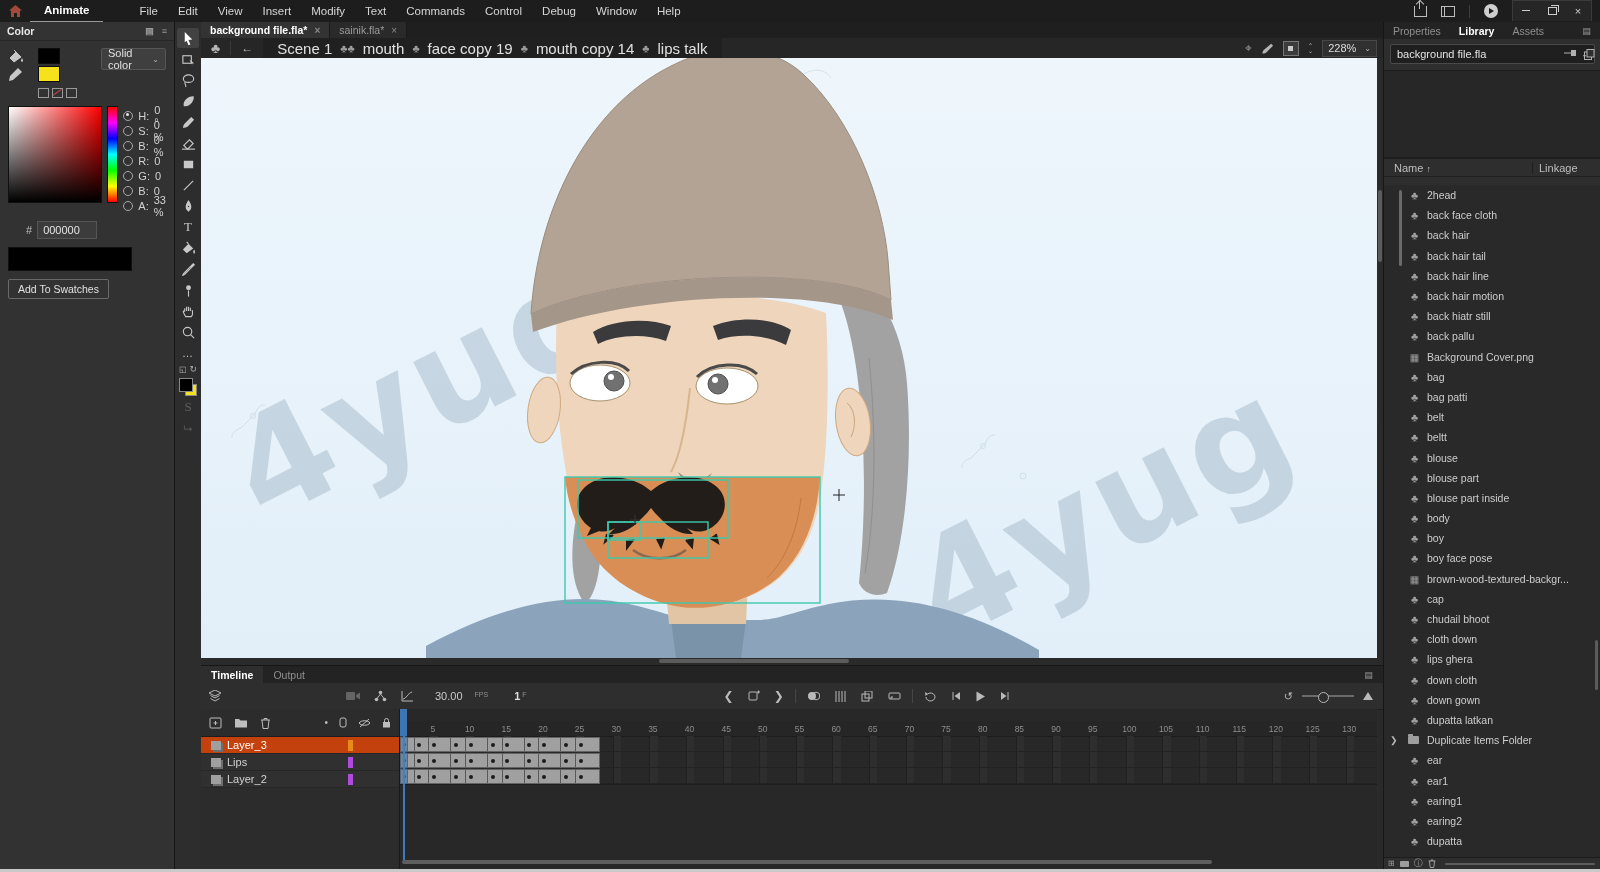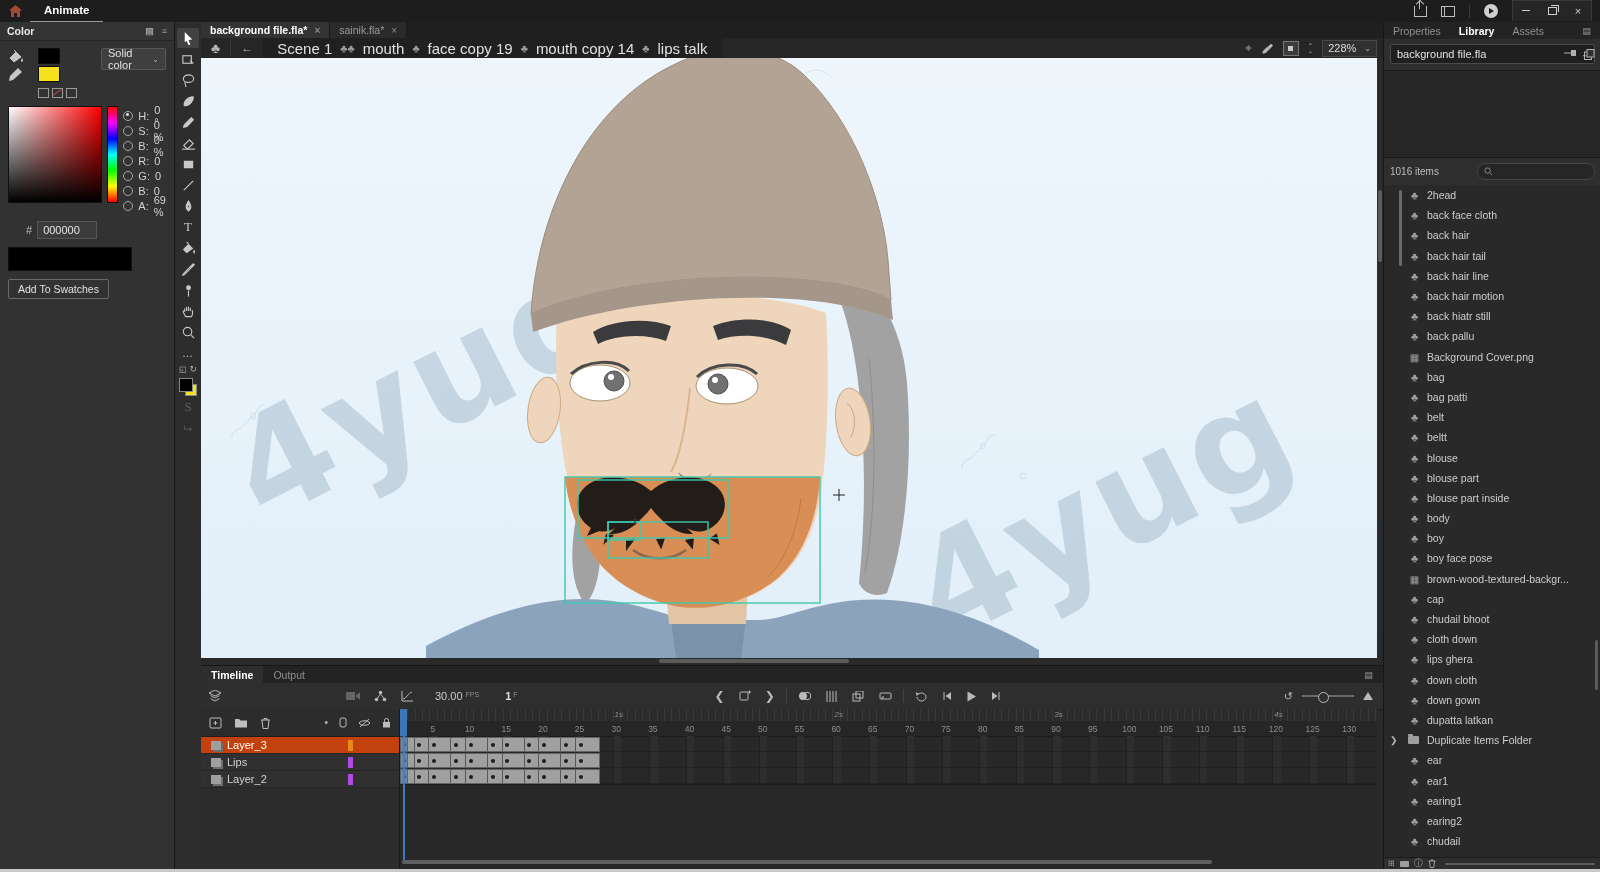--- a/index.html
+++ b/index.html
@@ -96,21 +96,21 @@
   
   #timeline{position:absolute;left:0;top:643px;width:1182px;bottom:0;background:#2a2a2a;border-top:1px solid #161616;}
   #tl-tabs{height:17px;background:#232323;display:flex;align-items:center;}
   .tl-tab{padding:0 10px;color:#8f8f8f;font-size:10.5px;height:17px;display:flex;align-items:center;}
   .tl-tab.active{color:#fff;font-weight:bold;background:#2e2e2e;}
   #tl-panelmenu{margin-left:auto;color:#9a9a9a;padding-right:6px;font-size:9px;}
   #tl-controls{height:26px;background:#2e2e2e;display:flex;align-items:center;border-bottom:1px solid #1d1d1d;color:#b9b9b9;}
   .tlc{padding:0 7px;font-size:12px;display:flex;align-items:center;}
   .tlc.dimmed{opacity:.4;}
   .tl-sep{width:1px;height:14px;background:#454545;margin:0 4px;}
-  #fps-group{display:flex;align-items:baseline;gap:3px;color:#c9c9c9;padding-left:14px;}
+  #fps-group{display:flex;align-items:baseline;gap:12px;color:#c9c9c9;padding-left:14px;}
   #fps-group .unit{font-size:7px;color:#8f8f8f;position:relative;top:-3px;}
   #frame-count{margin-left:26px;display:flex;align-items:baseline;gap:2px;color:#dedede;font-weight:bold;}
   #frame-count .unit{font-size:7px;color:#8f8f8f;font-weight:normal;position:relative;top:-3px;}
   #tl-right{margin-left:auto;display:flex;align-items:center;gap:9px;padding-right:10px;color:#b9b9b9;}
   .slider-track{width:52px;height:2px;background:#6a6a6a;position:relative;}
   .slider-track .knob{position:absolute;left:16px;top:-3.5px;width:9px;height:9px;border-radius:50%;background:#2e2e2e;border:1.5px solid #b9b9b9;}
   .tri-up{width:0;height:0;border-left:5px solid transparent;border-right:5px solid transparent;border-bottom:8px solid #b9b9b9;}
 
   
   #layerpane{position:absolute;left:0;top:43px;width:198px;bottom:0;background:#2c2c2c;border-right:1px solid #191919;}
@@ -180,20 +180,34 @@
 
 <div id="root">
 
   <div id="appbar" class="abs">
     <div id="home-btn">
       <svg width="13" height="12" viewBox="0 0 13 12">
           <path d="M6.5 0 L13 5.5 L11 5.5 L11 12 L8 12 L8 8 L5 8 L5 12 L2 12 L2 5.5 L0 5.5 Z" fill="#a3493a"></path>
         </svg>
     </div>
     <div id="animate-label">Animate</div>
+    <div class="row">
+
+    <span class="menu-item">File</span>
+        <span class="menu-item">Edit</span>
+        <span class="menu-item">View</span>
+        <span class="menu-item">Insert</span>
+        <span class="menu-item">Modify</span>
+        <span class="menu-item">Text</span>
+        <span class="menu-item">Commands</span>
+        <span class="menu-item">Control</span>
+        <span class="menu-item">Debug</span>
+        <span class="menu-item">Window</span>
+        <span class="menu-item">Help</span>
+      </div>
     <div id="appbar-right">
       <span class="appbar-ico">
           <span class="share-box"></span>
         </span>
       <span class="appbar-ico">
           <span class="ws-box"></span>
         </span>
       <span style="width:1px;height:13px;background:#3c3c3c;"></span>
       <span class="appbar-ico play-circle">
           <span></span>
@@ -281,21 +295,21 @@
 
           <div class="cfield">
             <span class="radio"></span>
             <span>B:</span>
             <span>0</span>
           </div>
 
           <div class="cfield">
             <span class="radio"></span>
             <span>A:</span>
-            <span>69 %</span>
+            <span>33 %</span>
           </div>
         </div>
     </div>
     <div class="hex-row">
       <span style="color:#bdbdbd;">#</span>
       <span id="hex-input">000000</span>
     </div>
     <div id="color-preview"></div>
     <span id="add-swatches">Add To Swatches</span>
   </div>
@@ -691,26 +705,20 @@
 
             <div class="layer-row inactive">
               <span class="page-ico"></span>
               <span>Layer_2</span>
               <span class="chip" style="background: rgb(177, 74, 224);"></span>
             </div>
           </div>
       </div>
 
       <div id="framepane">
-        <div id="sec-ruler">
-            <span class="sec-lab" style="left: 214.57px;">1s</span>
-            <span class="sec-lab" style="left: 434.47px;">2s</span>
-            <span class="sec-lab" style="left: 654.37px;">3s</span>
-            <span class="sec-lab" style="left: 874.27px;">4s</span>
-          </div>
         <div id="num-ruler">
             <span class="num-lab" style="left: 32.985px;">5</span>
             <span class="num-lab" style="left: 69.635px;">10</span>
             <span class="num-lab" style="left: 106.285px;">15</span>
             <span class="num-lab" style="left: 142.935px;">20</span>
             <span class="num-lab" style="left: 179.585px;">25</span>
             <span class="num-lab" style="left: 216.235px;">30</span>
             <span class="num-lab" style="left: 252.885px;">35</span>
             <span class="num-lab" style="left: 289.535px;">40</span>
             <span class="num-lab" style="left: 326.185px;">45</span>
@@ -870,29 +878,20 @@
           </svg>
         </span>
       <span>
           <svg width="11" height="11" viewBox="0 0 11 11">
             <rect x="0.5" y="3" width="7" height="7.5" stroke="#b0b0b0" fill="none"></rect>
             <rect x="3" y="0.5" width="7" height="7.5" stroke="#b0b0b0" fill="#2e2e2e"></rect>
           </svg>
         </span>
     </div>
     <div id="lib-preview"></div>
-    <div id="lib-countrow">
-      <span id="lib-count">1016 items</span>
-      <span id="lib-search">
-        <svg width="9" height="9" viewBox="0 0 10 10">
-            <circle cx="4" cy="4" r="3" stroke="#8f8f8f" fill="none"></circle>
-            <path d="M6.2 6.2 L9 9" stroke="#8f8f8f"></path>
-          </svg>
-      </span>
-    </div>
     <div id="lib-cols">
       <span class="c1"><span>Name</span> <span style="font-size:9px;">↑</span></span>
       <span class="c2">Linkage</span>
     </div>
     <div id="lib-list">
 
         <div class="lib-row symbol">
 
           <span class="lib-icon"></span>
           <span>2head</span>
@@ -1080,21 +1079,21 @@
 
         <div class="lib-row symbol">
 
           <span class="lib-icon"></span>
           <span>earing2</span>
         </div>
 
         <div class="lib-row symbol">
 
           <span class="lib-icon"></span>
-          <span>chudail</span>
+          <span>dupatta</span>
         </div>
       </div>
     <span id="lib-scroll-left"></span>
     <span id="lib-scroll-right"></span>
     <div id="lib-bottom">
       <span>⊞</span>
       <span style="width:9px;height:6px;background:#9e9e9e;display:inline-block;border-radius:1px;"></span>
       <span style="font-size:9px;">ⓘ</span>
       <span>
           <svg width="8" height="9" viewBox="0 0 8 9">

